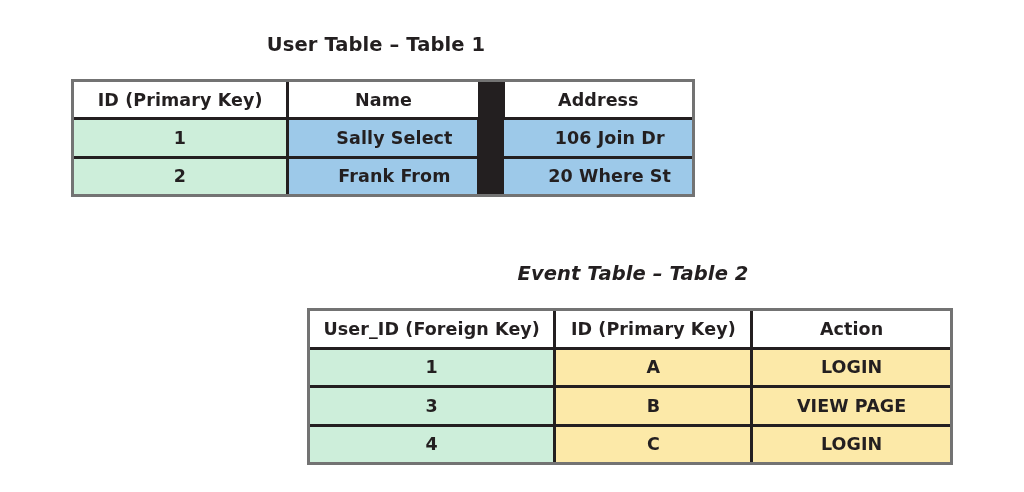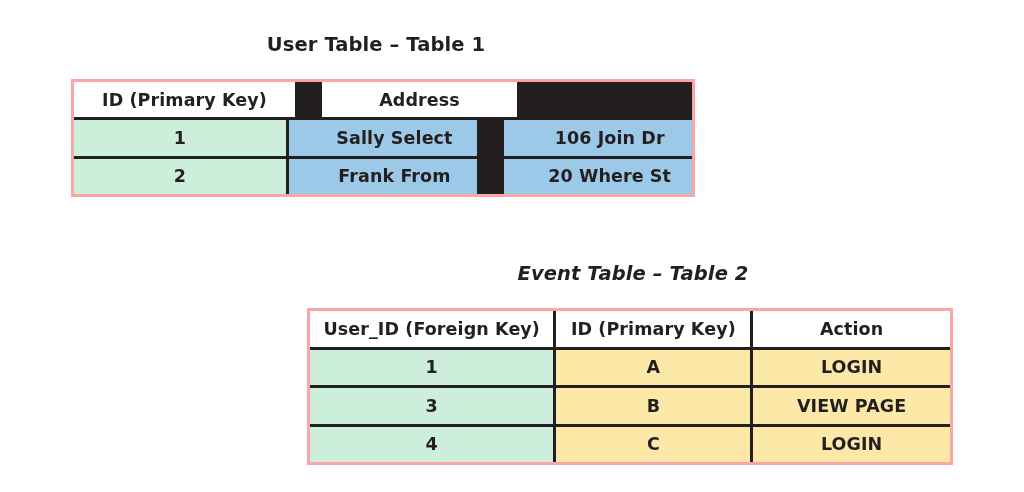--- a/index.html
+++ b/index.html
@@ -34,21 +34,21 @@
     text-align: center;
     transform: translateX(-50%);
   }
   #title-user-table { left: 376px; top: 33px; }
   #title-event-table { left: 633px; top: 262px; font-style: italic; }
 
   
   .db-table {
     position: absolute;
     box-sizing: border-box;
-    border: 3px solid #fca5a5;
+    border: 3px solid #737373;
     background: #231f20;
     display: flex;
     flex-direction: column;
   }
   #user-table  { left: 71px;  top: 79px;  width: 624px; height: 118px; }
   #event-table { left: 307px; top: 308px; width: 646px; height: 157px; }
 
   .db-row {
     display: flex;
     flex: 1 1 0;
@@ -91,20 +91,21 @@
 <body>
 
 <div class="diagram-canvas">
 
   <div class="table-title" id="title-user-table">User Table – Table 1</div>
 
   <div class="db-table" id="user-table">
 
     <div class="db-row header-row">
       <div class="db-cell col-0">ID (Primary Key)</div>
+      <div class="db-cell col-1">Name</div>
       <div class="db-cell col-2">Address</div>
     </div>
 
     <div class="db-row">
       <div class="db-cell col-0 fill-green">1</div>
       <div class="db-cell col-1 fill-blue">Sally Select</div>
       <div class="db-cell col-2 fill-blue">106 Join Dr</div>
     </div>
 
     <div class="db-row">

